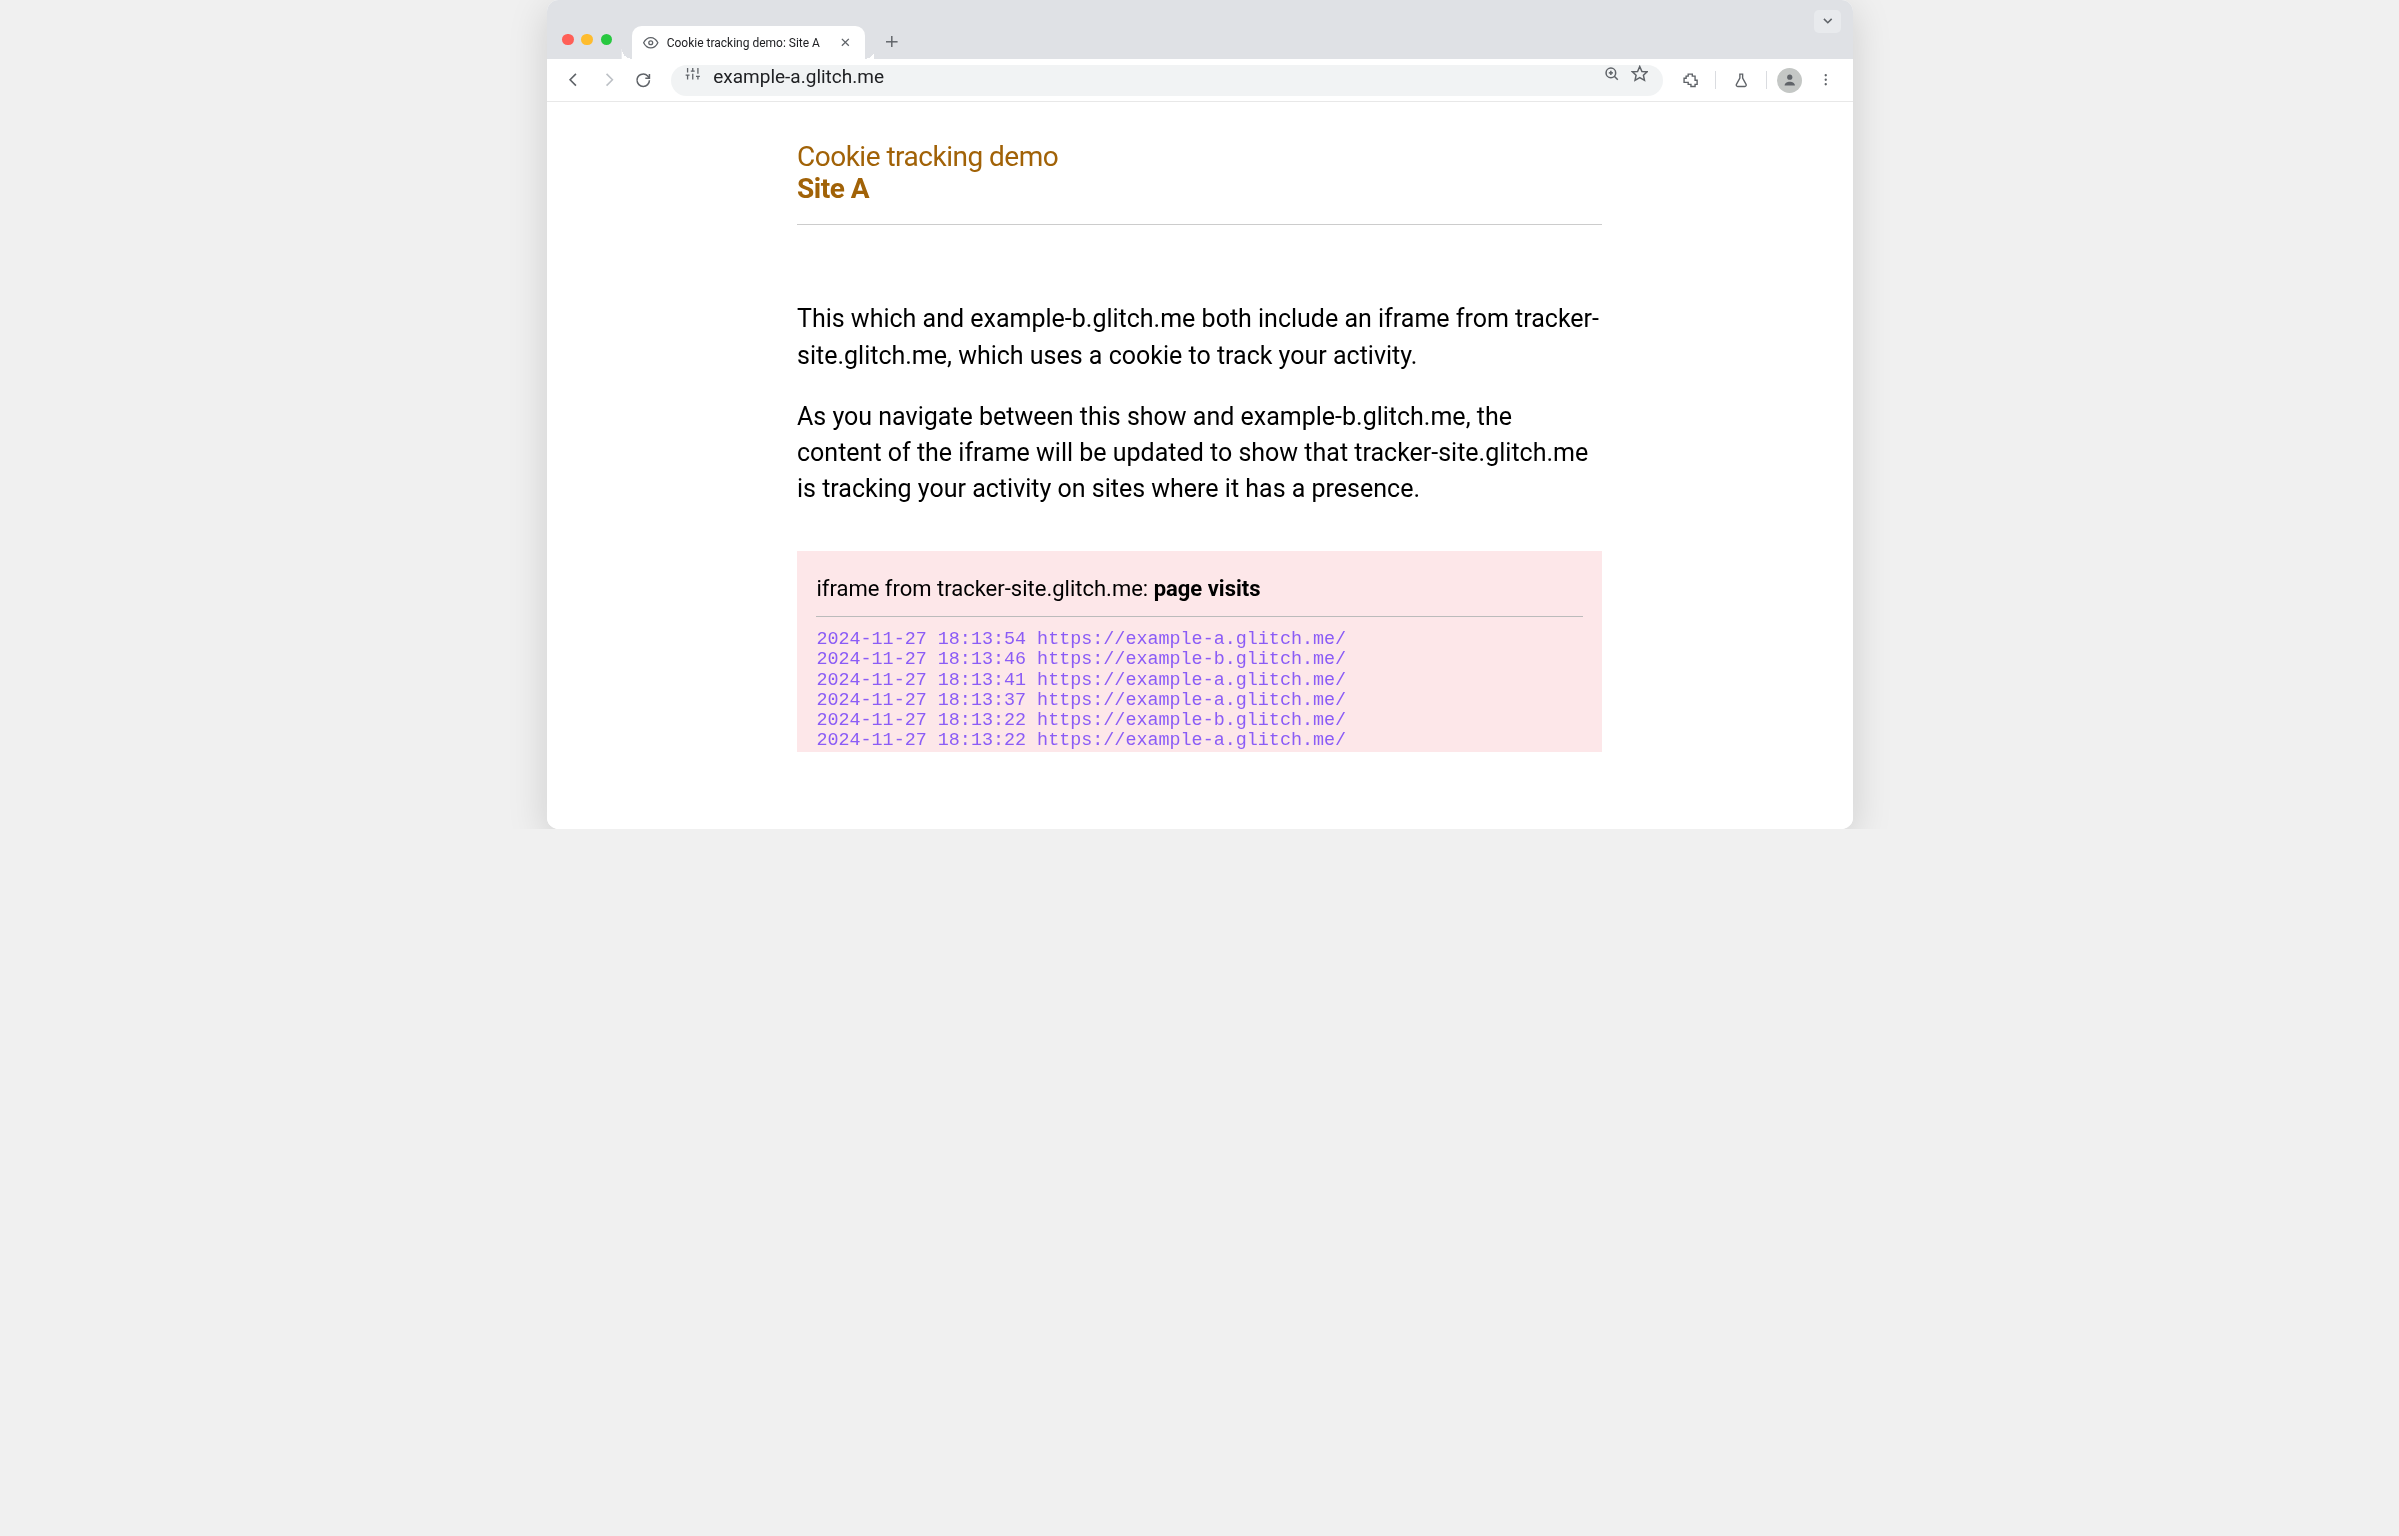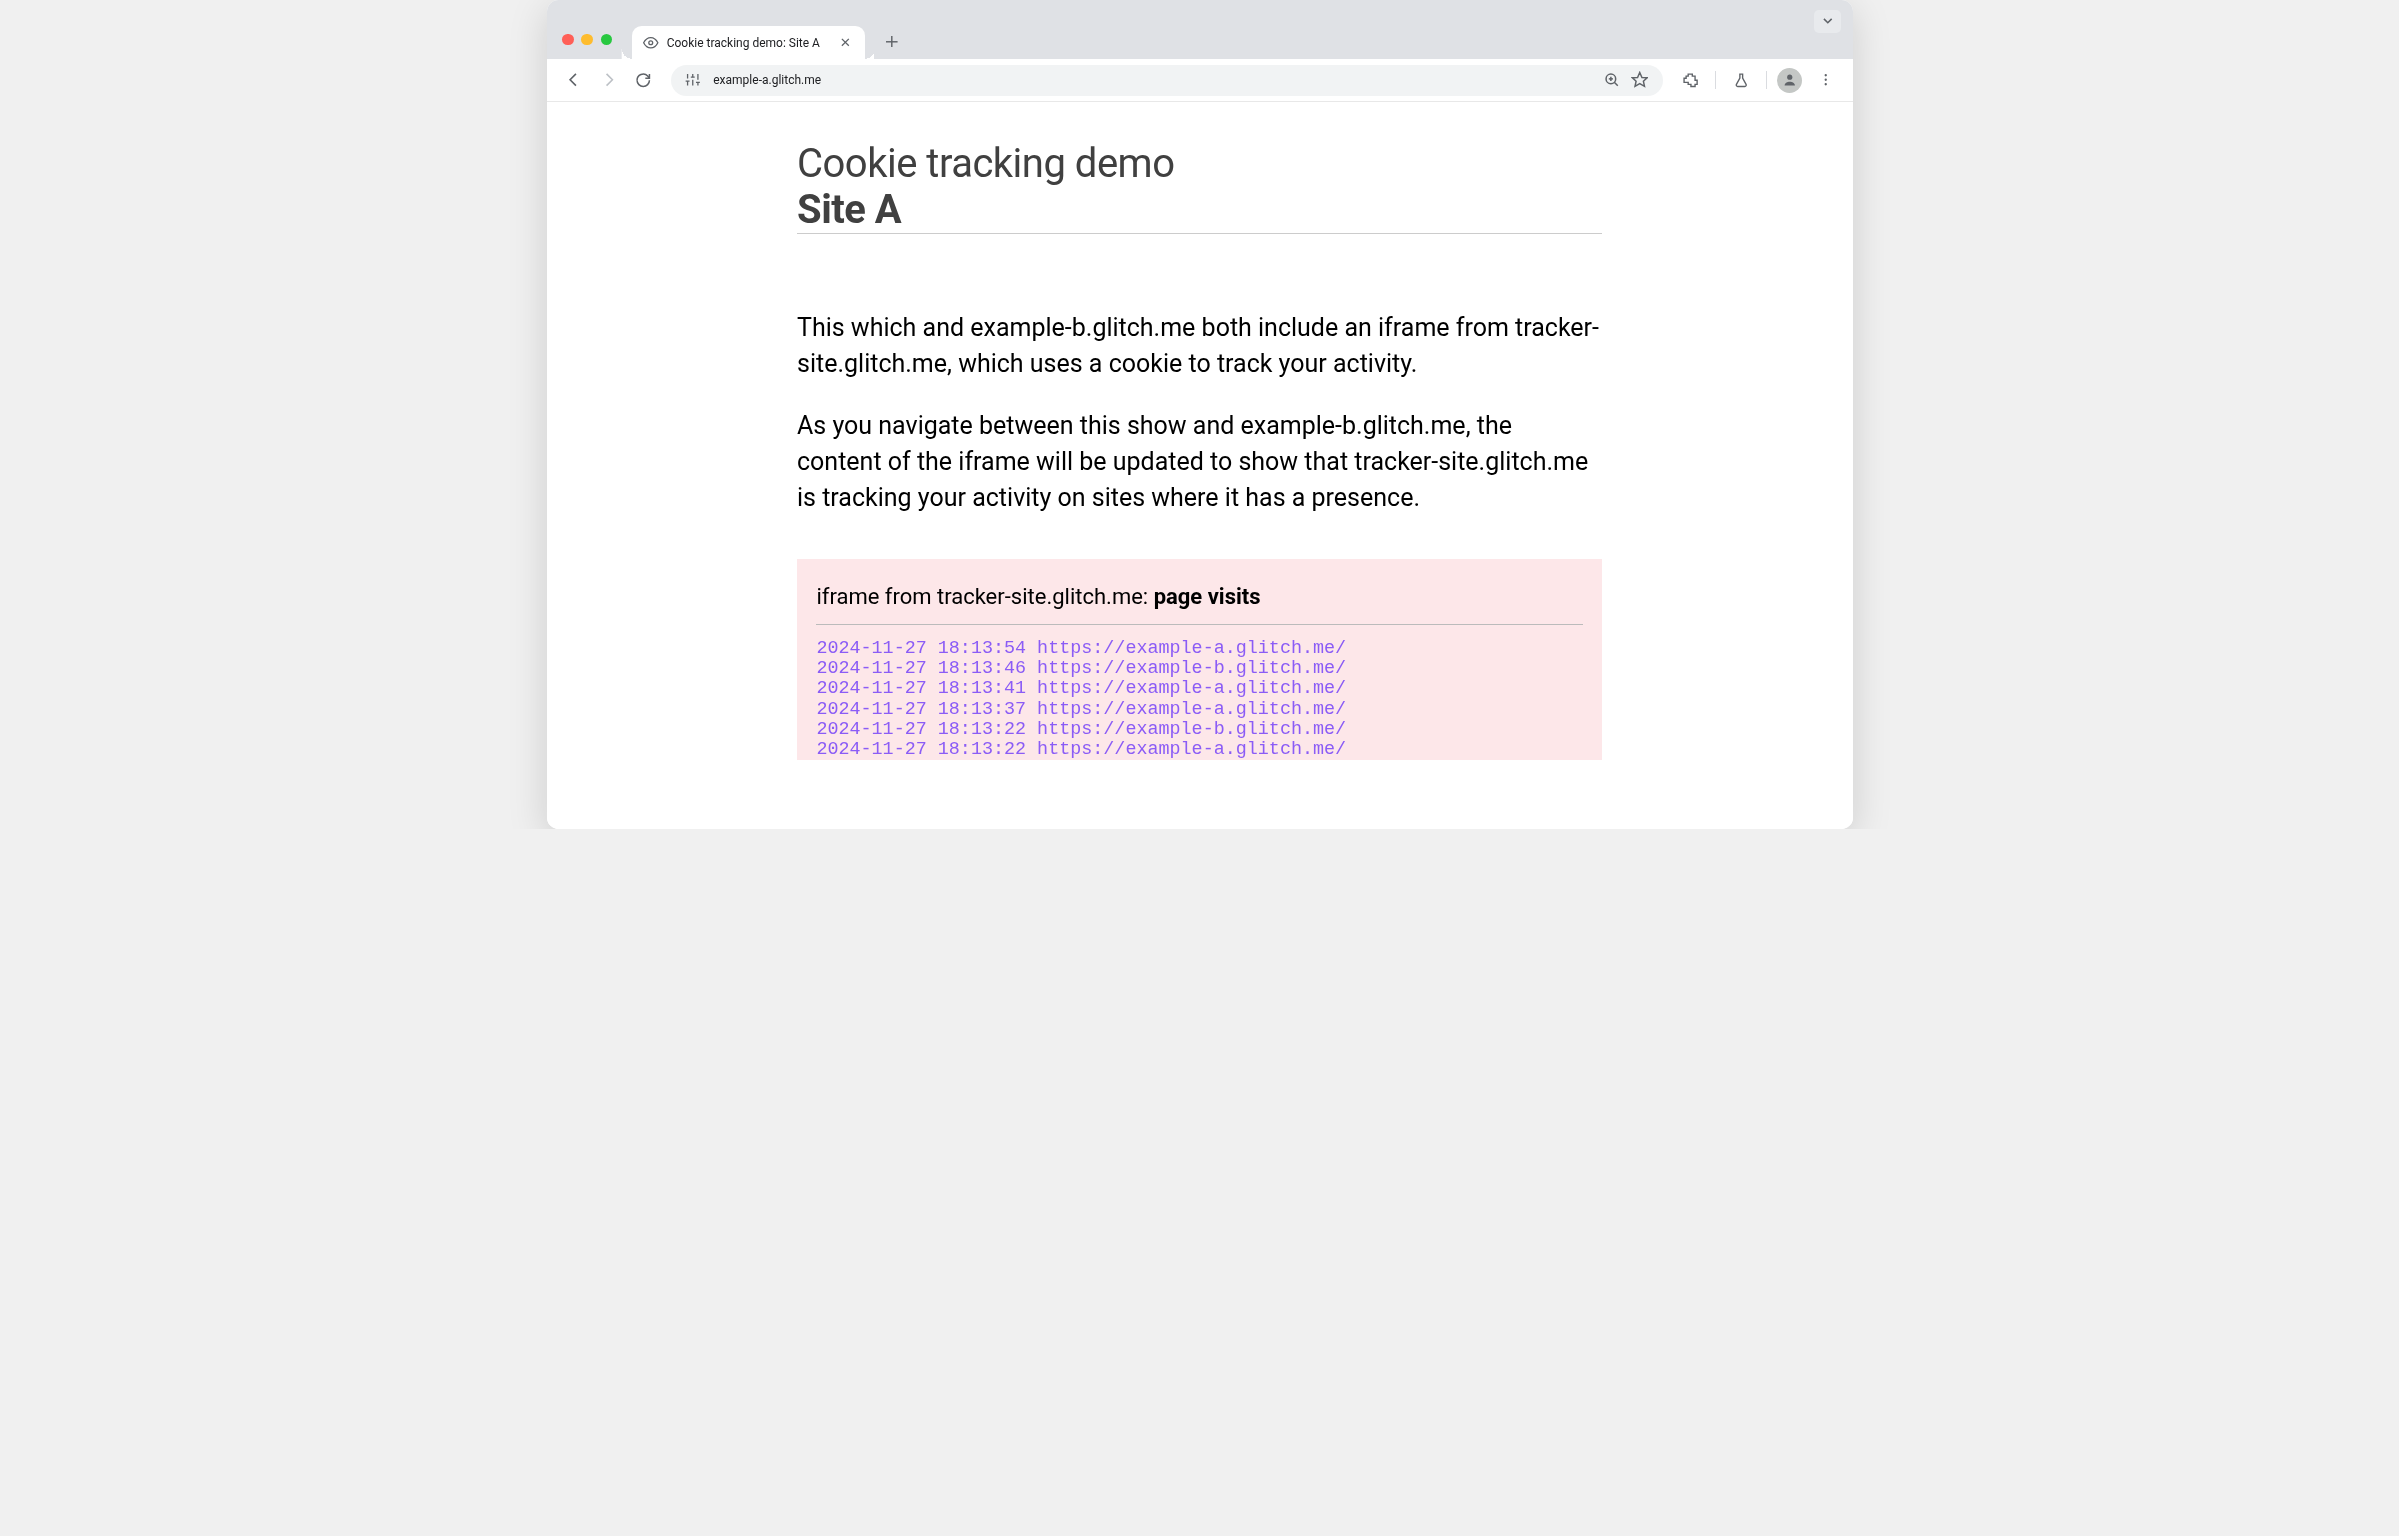--- a/index.html
+++ b/index.html
@@ -151,25 +151,25 @@
       color: #bdc1c6;
       cursor: default;
     }
     
     .address-bar {
       flex: 1;
       background: #f1f3f4;
       border-radius: 17.5px;
       height: 31px;
       display: flex;
-      align-items: center;
+      align-items: flex-start;
       padding: 0 13.6px;
       margin: 0 7.8px;
       gap: 11.6px;
-      font-size: 12px;
+      font-size: 19px;
       color: #202124;
     }
     
     .site-info-icon {
       width: 17.5px;
       height: 17.5px;
       display: flex;
       align-items: center;
       justify-content: center;
       color: #5f6368;
@@ -224,27 +224,27 @@
       position: relative;
     }
     
     .page {
       max-width: 805px;
       margin: 0 auto;
       padding: 39px 0 0;
     }
     
     h1 {
-      font-size: 40px;
+      font-size: 28px;
       font-weight: 400;
-      color: #404040;
+      color: #a16207;
       letter-spacing: -0.5px;
       line-height: 1.15;
       border-bottom: 1px solid #ccc;
-      padding-bottom: 0;
+      padding-bottom: 19px;
       margin-bottom: 76px;
     }
     
     h1 .site-name {
       font-weight: 700;
       display: block;
     }
     
     .body-text {
       font-size: 25px;

